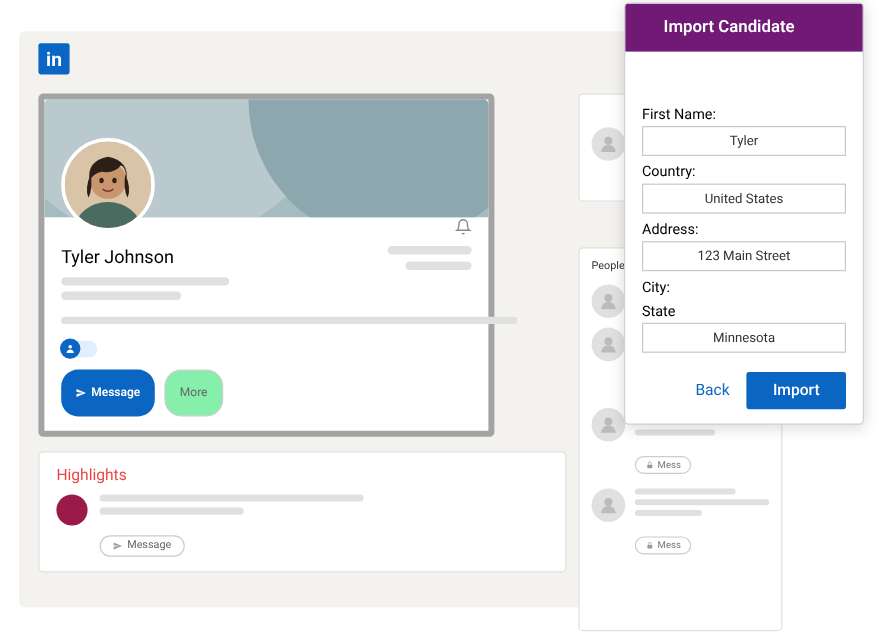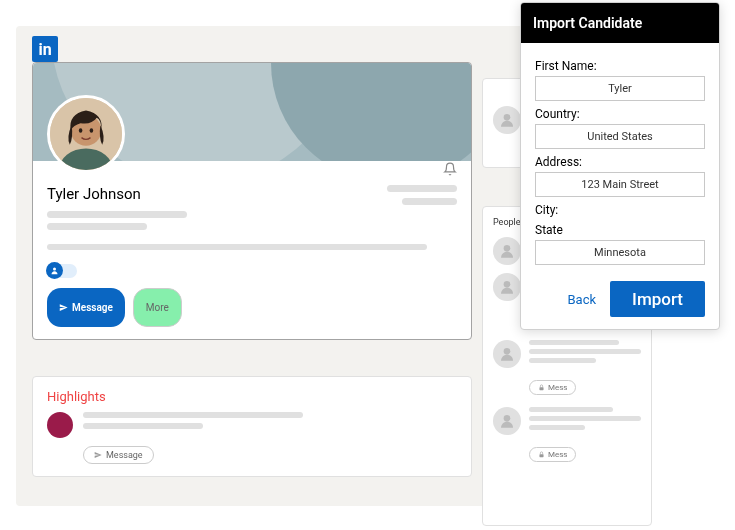--- a/index.html
+++ b/index.html
@@ -1,19 +1,19 @@
 <!DOCTYPE html>
 <html><head>
 <meta charset="utf-8">
 <style>
 *{box-sizing:border-box;margin:0;padding:0;font-family:-apple-system,BlinkMacSystemFont,"Segoe UI",Roboto,Helvetica,Arial,sans-serif;}
 body{width:735px;height:530px;background:#fff;position:relative;overflow:hidden;}
 .canvas{position:absolute;left:16px;top:26px;width:630px;height:480px;background:#f3f2ef;border-radius:4px;}
 .logo{position:absolute;left:16px;top:10px;width:26px;height:26px;background:#0a66c2;color:#fff;font-weight:700;font-size:16px;display:flex;align-items:center;justify-content:center;border-radius:2px;}
-.profile-card{position:absolute;left:16px;top:36px;width:440px;background:#fff;border:1px solid #a3a3a3;border-radius:4px;}
+.profile-card{position:absolute;left:16px;top:52px;width:380px;background:#fff;border:5px solid #a3a3a3;border-radius:4px;}
 .cover{height:98px;background:#a5bbc1;position:relative;overflow:hidden;border-radius:4px 4px 0 0;}
 .arc{position:absolute;width:240px;height:240px;border-radius:50%;background:#8da7ae;right:-40px;top:-120px;}
 .arc2{position:absolute;width:300px;height:300px;border-radius:50%;background:#b9c9cd;right:120px;top:-180px;}
 .avatar{position:absolute;left:14px;top:-66px;width:78px;height:78px;border-radius:50%;border:3px solid #fff;overflow:hidden;background:#d9c4a8;}
 .avatar svg{width:100%;height:100%;display:block;}
 .body1{position:relative;padding:24px 14px 12px 14px;}
 .bell{position:absolute;right:14px;top:0px;color:#666;}
 .name{font-size:15px;color:#000;margin-top:0;}
 .gray-line{height:7px;background:#e0e0e0;border-radius:4px;}
 .toggle{width:30px;height:14px;background:#e1eefb;border-radius:8px;position:relative;margin-top:14px;}
@@ -36,27 +36,27 @@
 .side-card.bottom{top:180px;height:320px;}
 .side-title{font-size:8px;color:#555;text-align:center;margin-bottom:8px;}
 .side-avatar{width:28px;height:28px;border-radius:50%;background:#e0e0e0;display:flex;align-items:center;justify-content:center;flex-shrink:0;}
 .side-avatar svg{width:16px;height:16px;fill:#bbb;}
 .side-row{display:flex;gap:8px;margin-bottom:8px;align-items:flex-start;}
 .side-lines{flex:1;display:flex;flex-direction:column;gap:4px;}
 .conn-btn{border:1px solid #ccc;border-radius:12px;padding:2px 8px;font-size:8px;color:#777;display:inline-flex;align-items:center;gap:3px;margin-left:36px;background:#fff;}
 .conn-btn svg{width:7px;height:7px;fill:#999;}
 .side-bottom-title{font-size:9px;color:#333;margin-bottom:10px;}
 .modal{position:absolute;left:520px;top:2px;width:200px;background:#fff;border:1px solid #d0d0d0;border-radius:4px;box-shadow:0 2px 12px rgba(0,0,0,0.15);overflow:hidden;}
-.modal-header{background:#000000;color:#fff;padding:12px 12px;font-size:14px;font-weight:600;}
-.modal-body{padding:10px 14px 4px 14px;}
+.modal-header{background:#701a75;color:#fff;padding:12px 32px;font-size:14px;font-weight:600;}
+.modal-body{padding:10px 14px 4px 14px;margin-top:29px;}
 .field-label{font-size:12px;color:#000;margin-bottom:3px;margin-top:6px;}
 .field-input{width:100%;border:1px solid #c8c8c8;padding:5px 8px;font-size:11px;color:#333;background:#fff;text-align:center;}
 .modal-footer{display:flex;justify-content:flex-end;align-items:center;gap:14px;padding:12px 14px;}
 .back-link{color:#0a66c2;font-size:13px;background:none;border:none;cursor:pointer;}
-.import-btn{background:#0a66c2;color:#fff;border:none;padding:8px 22px;font-size:17px;font-weight:500;border-radius:2px;cursor:pointer;}
+.import-btn{background:#0a66c2;color:#fff;border:none;padding:8px 22px;font-size:13px;font-weight:500;border-radius:2px;cursor:pointer;}
 </style>
 </head>
 <body>
 
 <div class="canvas">
 
   <div class="logo">in</div>
 
   <div class="profile-card">
     <div class="cover">

